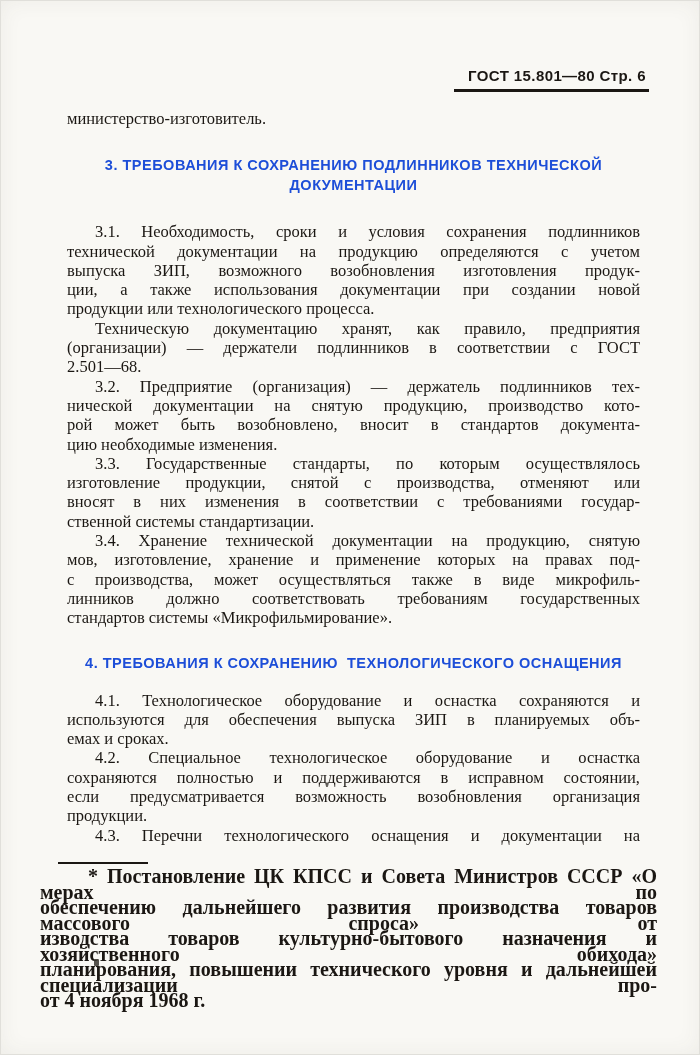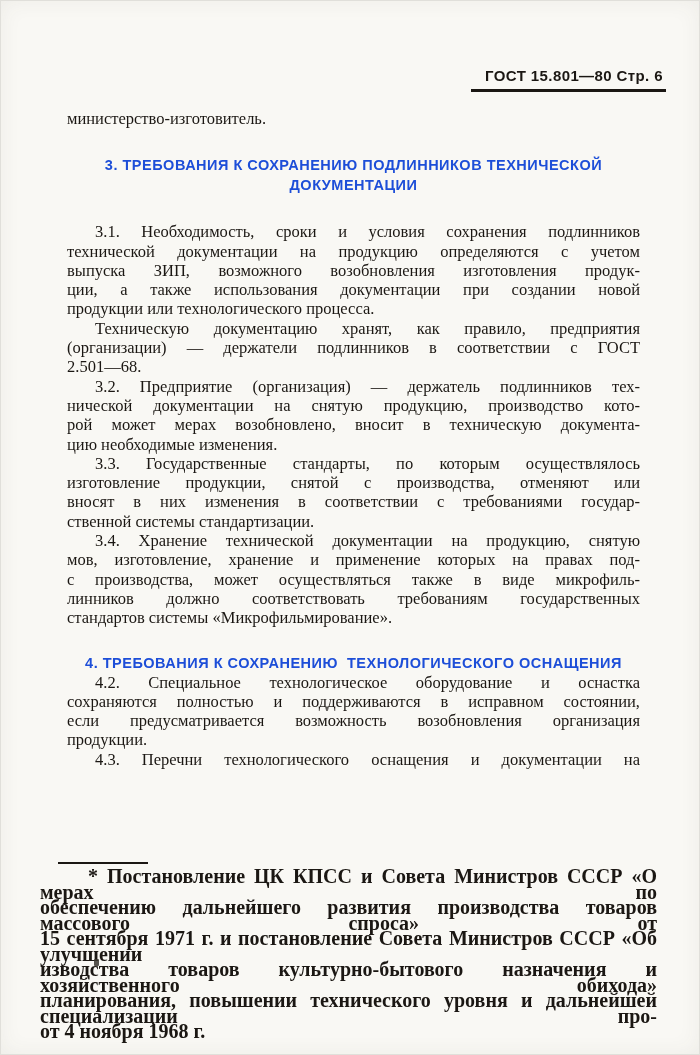--- a/index.html
+++ b/index.html
@@ -12,21 +12,21 @@
     position:relative;
     width:700px;height:1055px;
     background:#f9f8f4;
     box-shadow: inset 0 0 0 1px #e0dfda, inset 0 0 22px rgba(70,66,58,.07);
     overflow:hidden;
     color:#1b1713;
   }
   
   .running-head{
     position:absolute;
-    top:67px;right:34px;
+    top:67px;right:51px;
     font-family:"Liberation Sans", sans-serif;
     font-weight:700;
     font-size:15px;
     letter-spacing:.4px;
     padding:0 3px 5px 14px;
     border-bottom:3px solid #1b1713;
     white-space:nowrap;
   }
   
   .content{
@@ -109,56 +109,60 @@
         <div class="ln" data-name="text-line">продукции или технологического процесса.</div>
       </div>
       <div class="block body" data-name="paragraph-3-1-continuation">
         <div class="ln j ind" data-name="text-line">Техническую документацию хранят, как правило, предприятия</div>
         <div class="ln j" data-name="text-line">(организации) — держатели подлинников в соответствии с ГОСТ</div>
         <div class="ln" data-name="text-line">2.501—68.</div>
       </div>
       <div class="block body" data-name="paragraph-3-2">
         <div class="ln j ind" data-name="text-line">3.2. Предприятие (организация) — держатель подлинников тех-</div>
         <div class="ln j" data-name="text-line">нической документации на снятую продукцию, производство кото-</div>
-        <div class="ln j" data-name="text-line">рой может мерах возобновлено, вносит в техническую документа-</div>
+        <div class="ln j" data-name="text-line">рой может быть возобновлено, вносит в стандартов документа-</div>
         <div class="ln" data-name="text-line">цию необходимые изменения.</div>
       </div>
       <div class="block body" data-name="paragraph-3-3">
         <div class="ln j ind" data-name="text-line">3.3. Государственные стандарты, по которым осуществлялось</div>
         <div class="ln j" data-name="text-line">изготовление продукции, снятой с производства, отменяют или</div>
         <div class="ln j" data-name="text-line">вносят в них изменения в соответствии с требованиями государ-</div>
         <div class="ln" data-name="text-line">ственной системы стандартизации.</div>
       </div>
       <div class="block body" data-name="paragraph-3-4">
         <div class="ln j ind" data-name="text-line">3.4. Хранение технической документации на продукцию, снятую</div>
         <div class="ln j" data-name="text-line">мов, изготовление, хранение и применение которых на правах под-</div>
         <div class="ln j" data-name="text-line">с производства, может осуществляться также в виде микрофиль-</div>
         <div class="ln j" data-name="text-line">линников должно соответствовать требованиям государственных</div>
         <div class="ln" data-name="text-line">стандартов системы «Микрофильмирование».</div>
       </div>
       <div class="block heading" data-name="section-4-heading">
         <div class="ln" data-name="text-line">4. ТРЕБОВАНИЯ К СОХРАНЕНИЮ  ТЕХНОЛОГИЧЕСКОГО ОСНАЩЕНИЯ</div>
       </div>
+      <div class="block body" data-name="paragraph-4-1">
+        <div class="ln j ind" data-name="text-line">4.1. Технологическое оборудование и оснастка сохраняются и</div>
+        <div class="ln j" data-name="text-line">используются для обеспечения выпуска ЗИП в планируемых объ-</div>
+        <div class="ln" data-name="text-line">емах и сроках.</div>
+      </div>
       <div class="block body" data-name="paragraph-4-2">
         <div class="ln j ind" data-name="text-line">4.2. Специальное технологическое оборудование и оснастка</div>
         <div class="ln j" data-name="text-line">сохраняются полностью и поддерживаются в исправном состоянии,</div>
         <div class="ln j" data-name="text-line">если предусматривается возможность возобновления организация</div>
         <div class="ln" data-name="text-line">продукции.</div>
       </div>
       <div class="block body" data-name="paragraph-4-3">
         <div class="ln j ind" data-name="text-line">4.3. Перечни технологического оснащения и документации на</div>
       </div>
     </div>
 
   <div class="footnote" data-name="footnote">
     <div class="footnote-rule" data-name="footnote-separator-rule"></div>
     <div data-name="footnote-text" id="footnote-lines">
         <div class="ln j ind" data-name="text-line">* Постановление ЦК КПСС и Совета Министров СССР «О мерах по</div>
         <div class="ln j" data-name="text-line">обеспечению дальнейшего развития производства товаров массового спроса» от</div>
-        <div class="ln j" data-name="text-line">15 сентября 1971 г. и постановление Совета Министров СССР «Об улучшении</div>
         <div class="ln j" data-name="text-line">изводства товаров культурно-бытового назначения и хозяйственного обихода»</div>
         <div class="ln j" data-name="text-line">планирования, повышении технического уровня и дальнейшей специализации про-</div>
         <div class="ln" data-name="text-line">от 4 ноября 1968 г.</div>
       </div>
   </div>
 
   <div class="speck" data-name="scan-artifact"></div>
 </div>
 
 </body></html>

